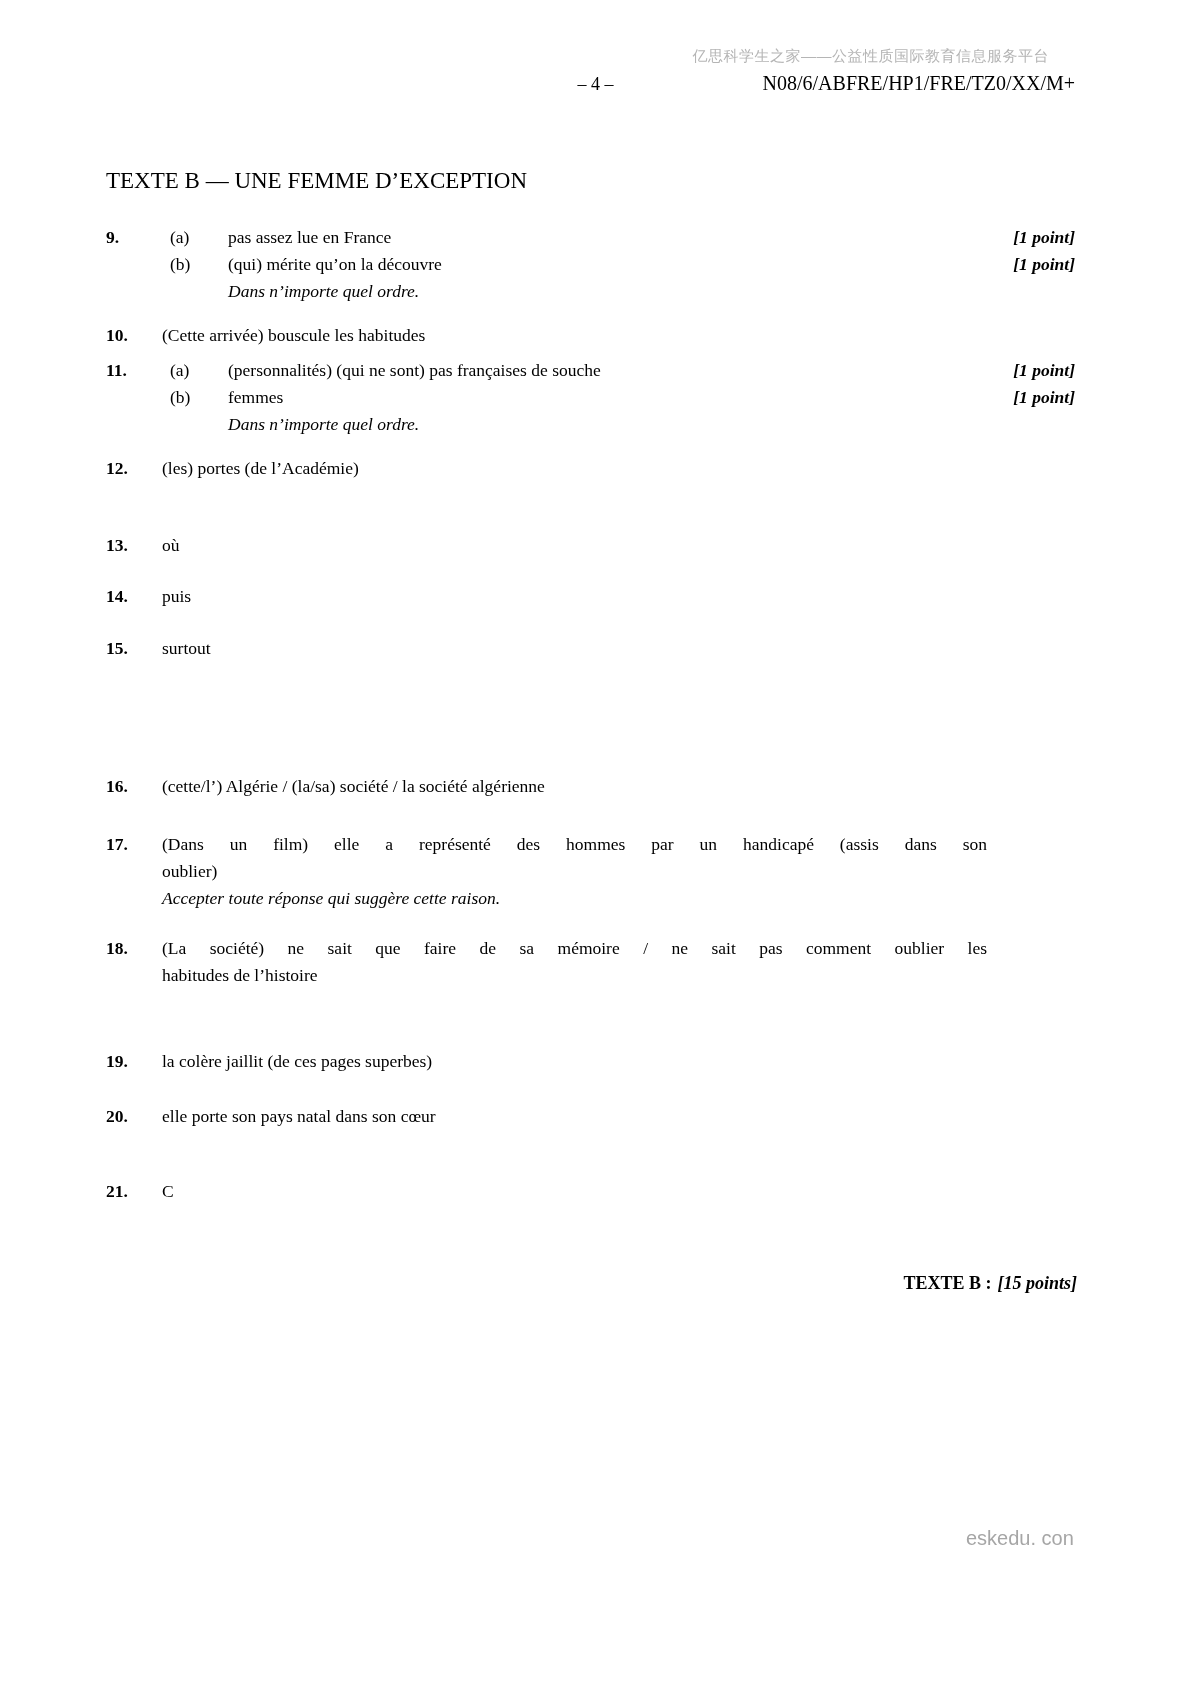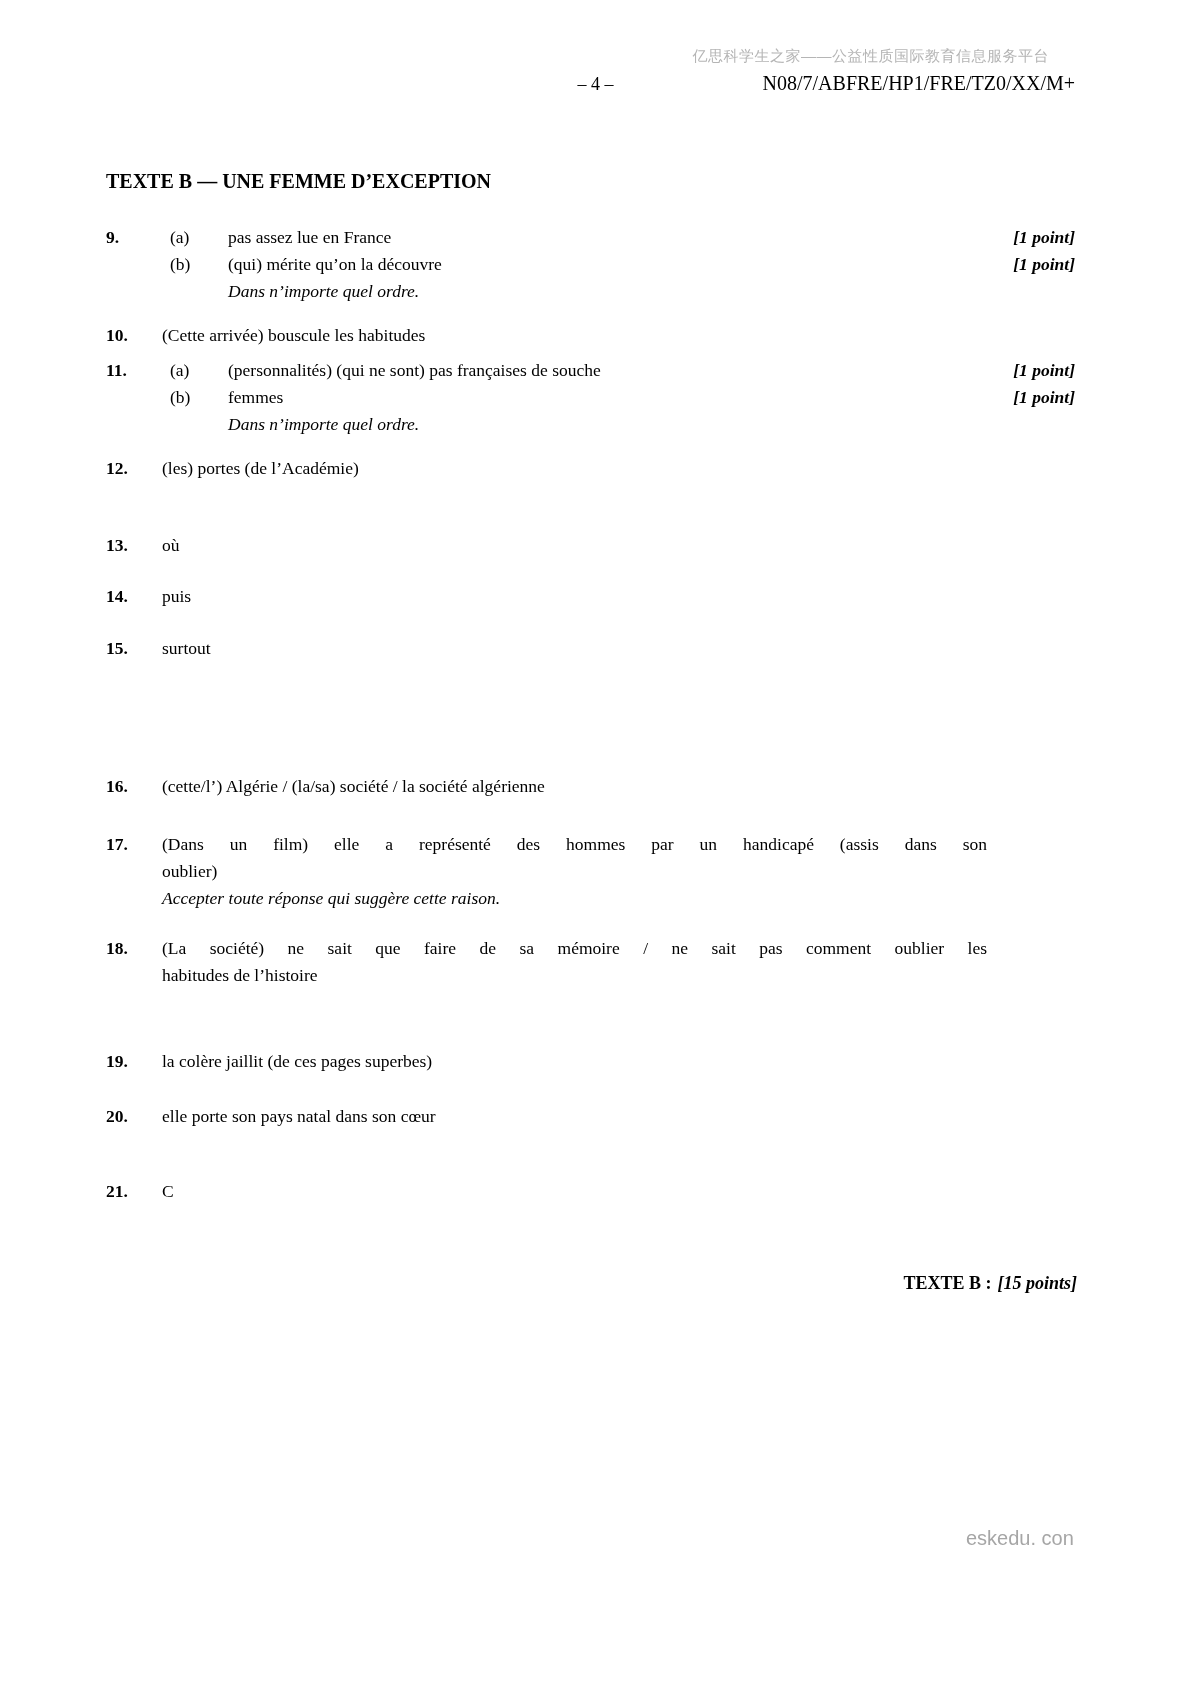--- a/index.html
+++ b/index.html
@@ -24,21 +24,21 @@
     font-size:18px; line-height:22px;
     white-space:nowrap;
   }
   .hdr-code {
     position:absolute; top:71px; right:116px;
     font-size:20px; line-height:24px;
     white-space:nowrap;
   }
   .title-row {
     position:absolute; left:106px; top:170px;
-    font-size:20px; font-weight:bold; line-height:22px;
+    font-size:23px; font-weight:normal; line-height:22px;
     white-space:nowrap;
   }
   .row {
     position:absolute; left:106px; right:116px;
     font-size:17.5px; line-height:22px;
   }
   .num { position:absolute; left:0; top:0; font-weight:bold; }
   .letter { position:absolute; left:64px; top:0; }
   .sub-text { margin-left:122px; white-space:nowrap; }
   .plain-text { margin-left:56px; white-space:nowrap; }
@@ -69,21 +69,21 @@
     white-space:nowrap;
   }
 </style>
 </head>
 <body>
 
 <div class="page">
 
   <div class="hdr-watermark">亿思科学生之家——公益性质国际教育信息服务平台</div>
   <div class="hdr-pagenum">– 4 –</div>
-  <div class="hdr-code">N08/7/ABFRE/HP1/FRE/TZ0/XX/M+</div>
+  <div class="hdr-code">N08/6/ABFRE/HP1/FRE/TZ0/XX/M+</div>
 
   <div class="title-row">TEXTE B — UNE FEMME D’EXCEPTION</div>
 
   <div class="row" style="top:226px">
     <span class="num">9.</span>
     <span class="letter">(a)</span>
     <span class="sub-text">pas assez lue en France</span>
     <span class="points">[1 point]</span>
   </div>
   <div class="row" style="top:253px">

